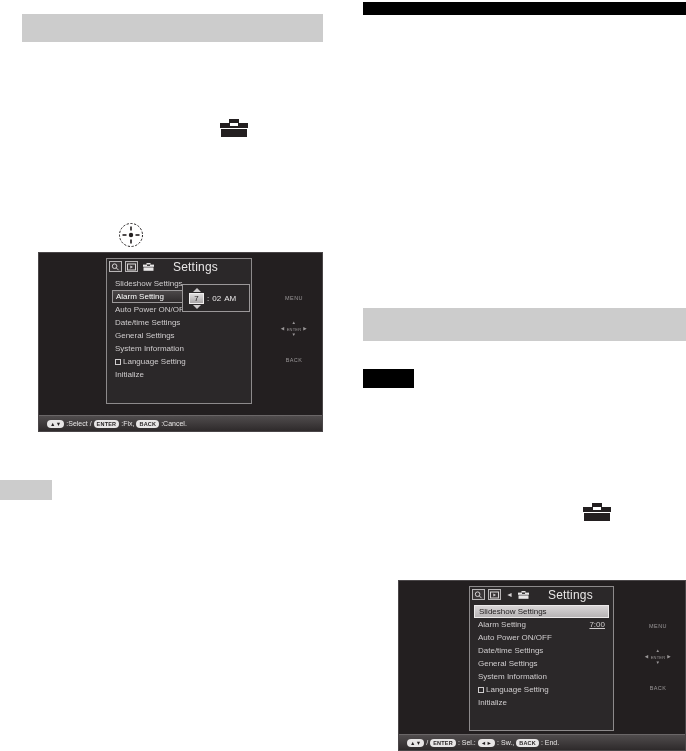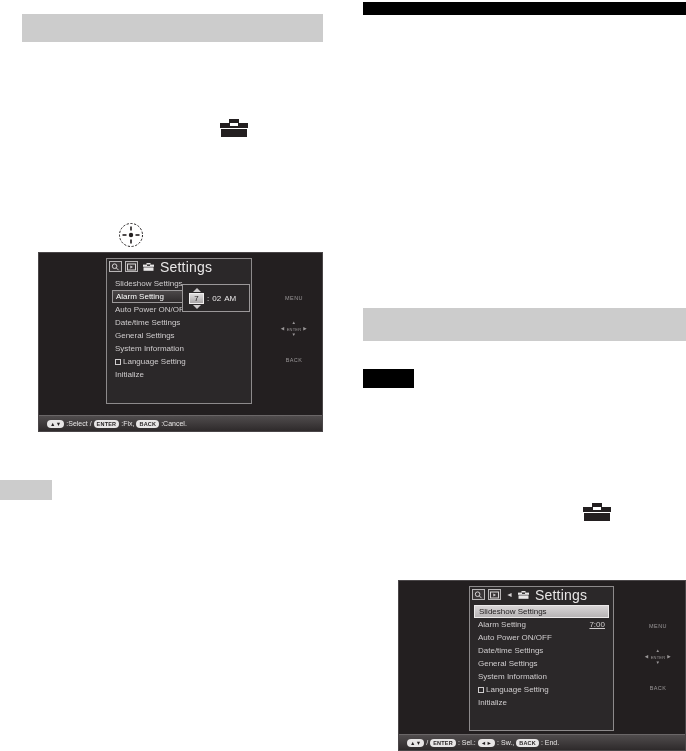--- a/index.html
+++ b/index.html
@@ -50,22 +50,22 @@
     width:13px; height:11px;
     border:1px solid #b9b6b7;
     background:#3a3637;
     display:flex; align-items:center; justify-content:center;
     flex:0 0 auto;
   }
   .tab-ico svg { display:block; }
   .hdr-arrow { color:#d6d3d4; font-size:7px; line-height:1; margin-left:2px; }
   .hdr-toolbox { margin-left:2px; display:flex; align-items:center; }
   .hdr-title {
-    color:#e8e6e6; font-size:14px; letter-spacing:.2px;
-    margin-left:3px; white-space:nowrap;
+    color:#e8e6e6; font-size:12px; letter-spacing:.2px;
+    margin-left:16px; white-space:nowrap;
   }
 
   
   .menu-list { position:relative; }
   .menu-row {
     position:relative;
     display:flex; align-items:center;
     color:#cfcccd;
     white-space:nowrap;
   }

